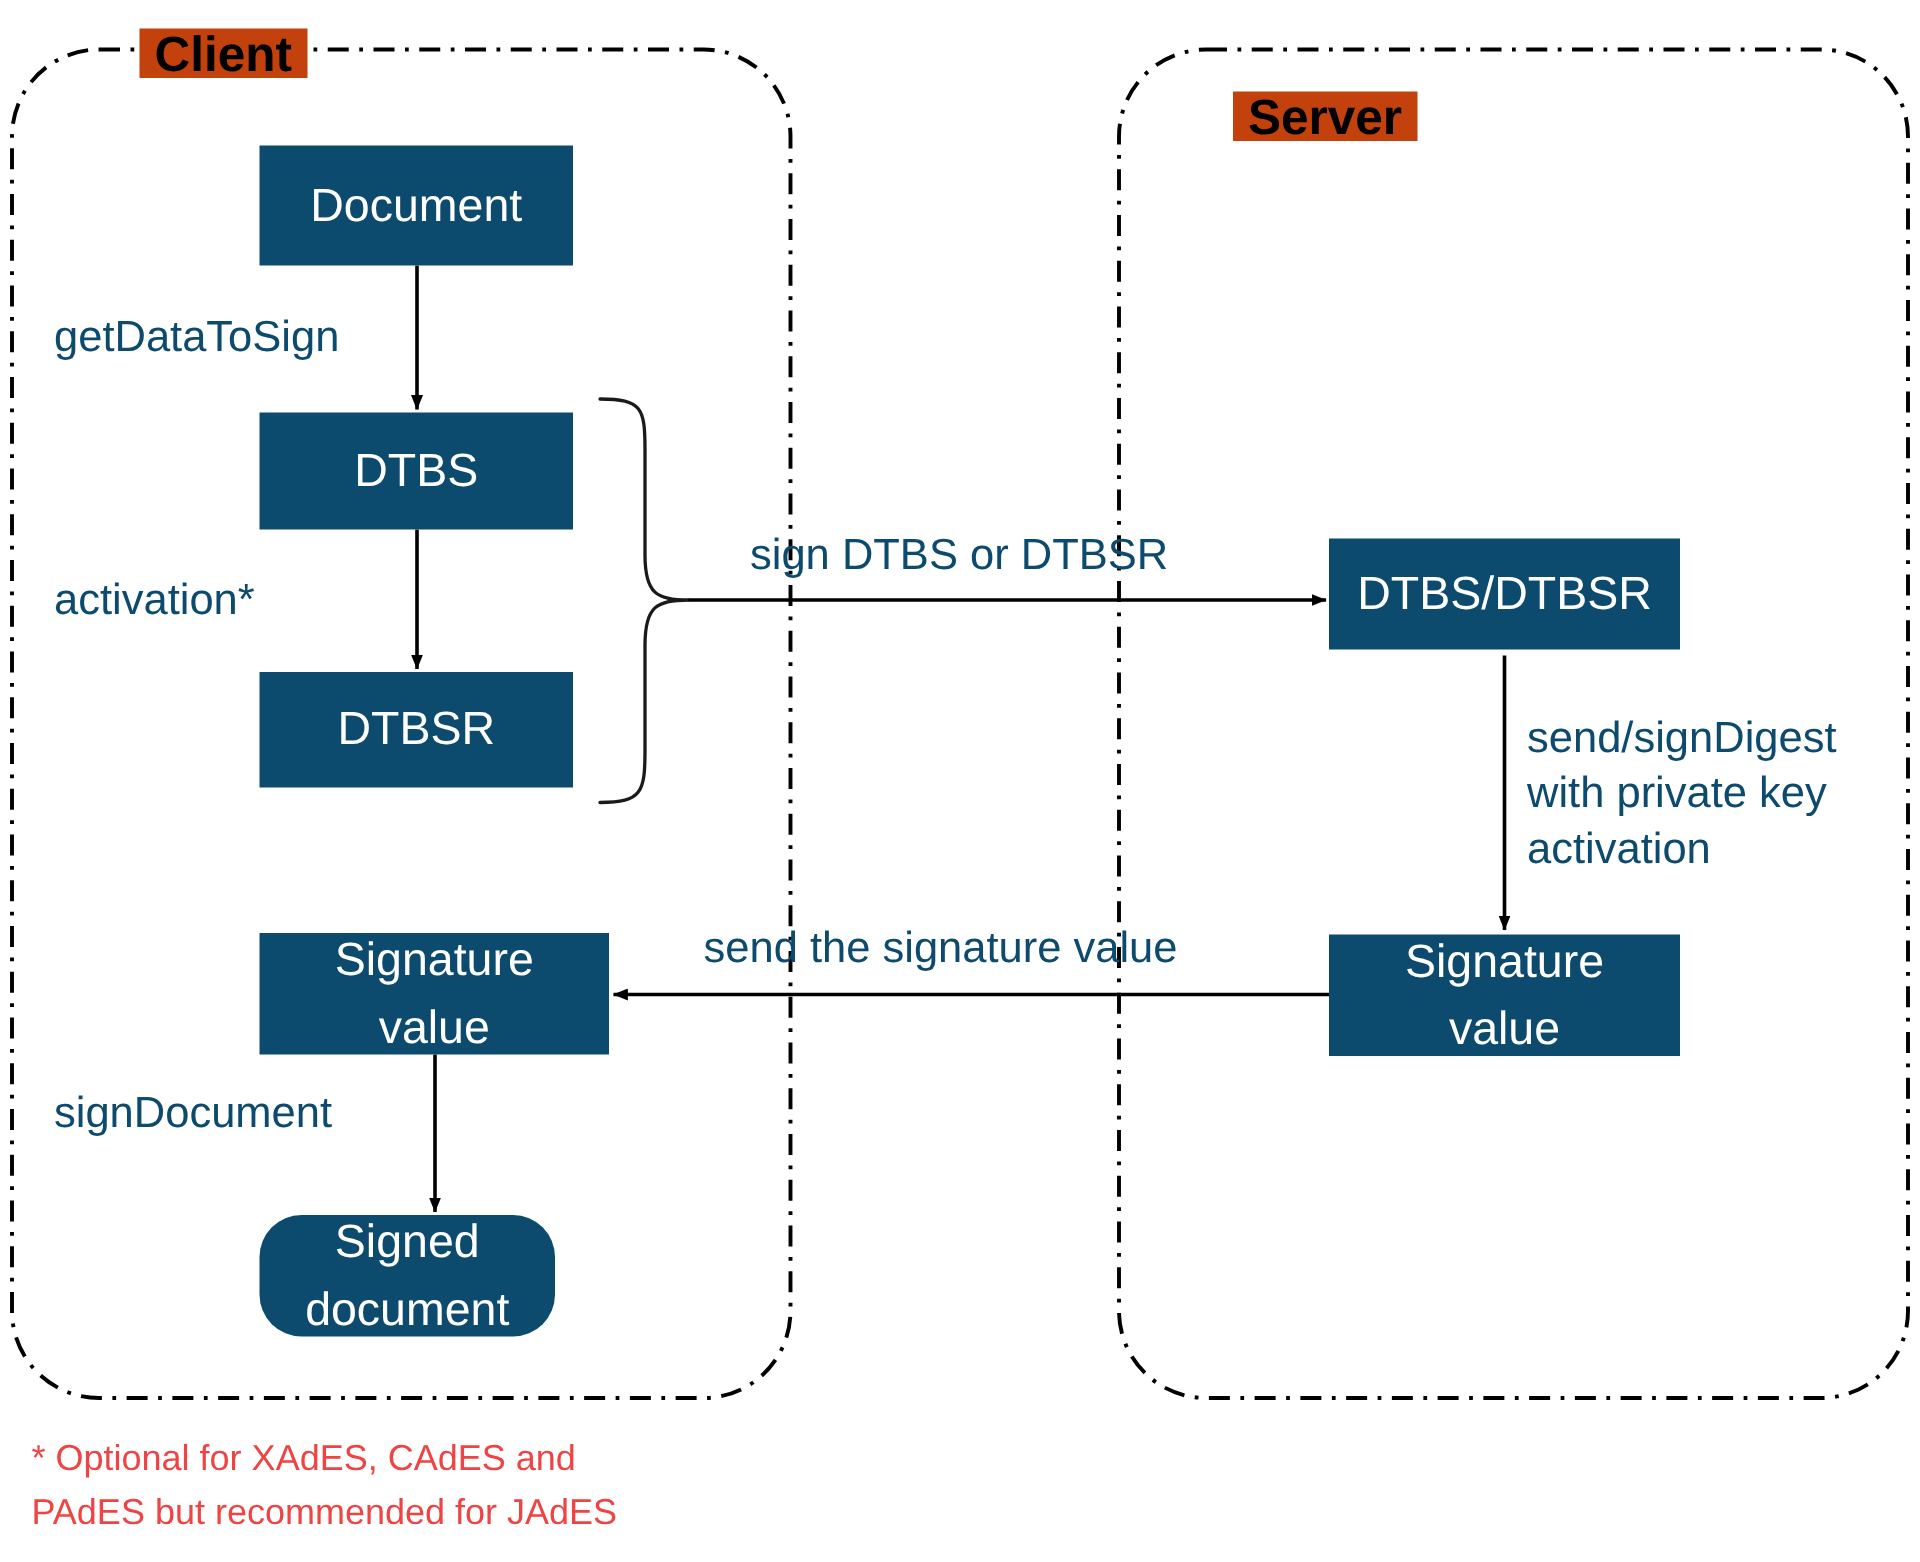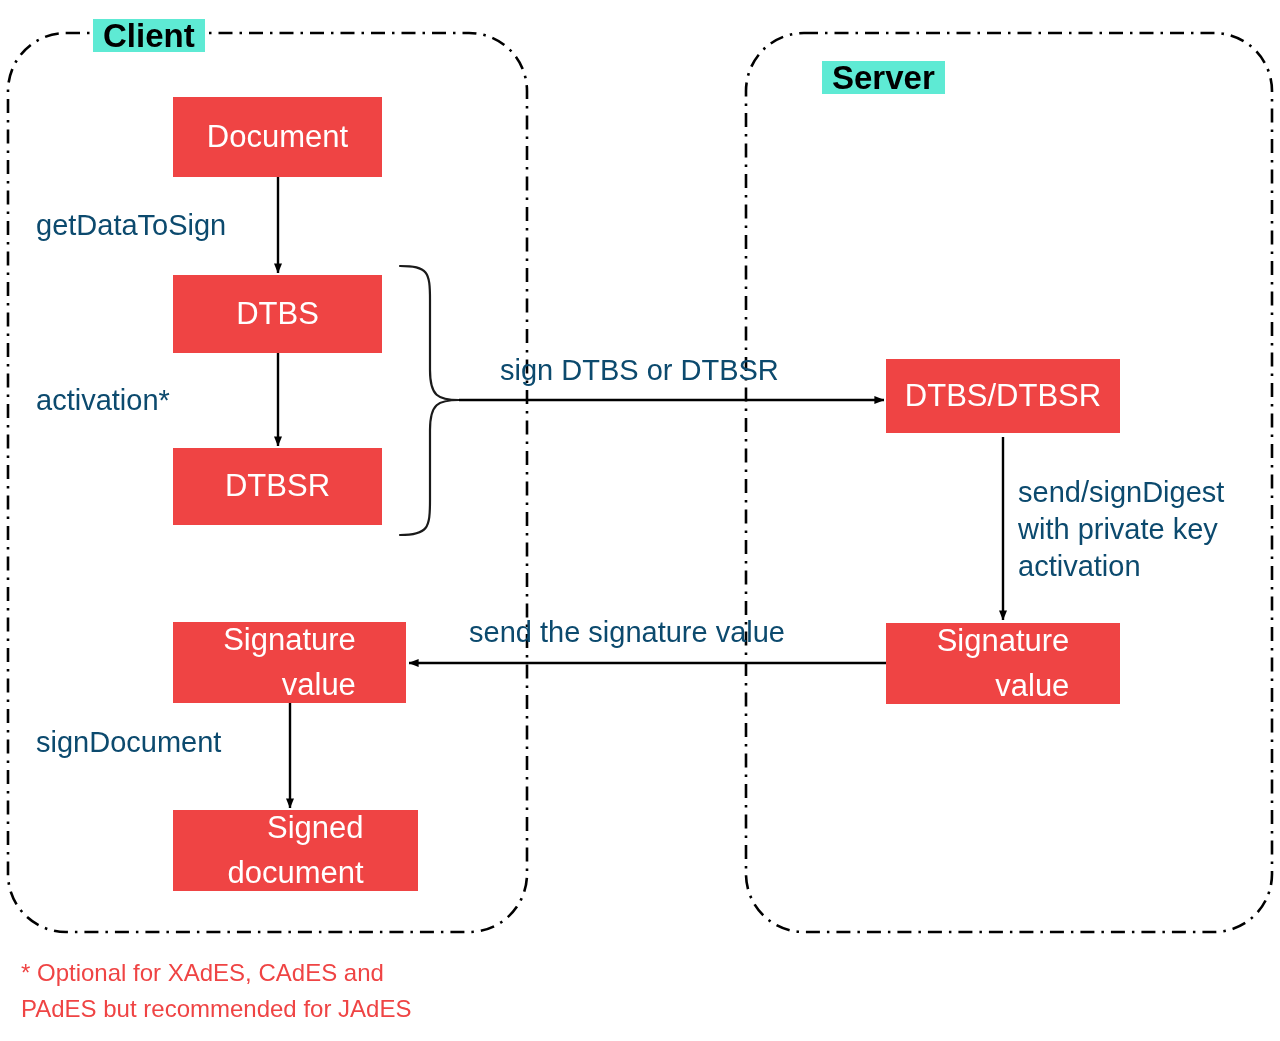--- a/index.html
+++ b/index.html
@@ -25,33 +25,33 @@
     width: 1280px;
     height: 1041px;
     pointer-events: none;
   }
   .zone-label {
     position: absolute;
     font-family: "Liberation Sans", sans-serif;
     font-weight: bold;
     font-size: 33px;
     color: #000000;
-    background: #5eead4;
+    background: #c2410c;
     padding: 0 10px;
     white-space: nowrap;
     line-height: 1;
   }
   .node-box {
     position: absolute;
-    background: #ef4444;
+    background: #0c4a6e;
     color: #ffffff;
     font-family: "Liberation Sans", sans-serif;
     font-size: 31px;
     line-height: 1.42;
-    text-align: right;
+    text-align: center;
     display: flex;
     align-items: center;
     justify-content: center;
     box-sizing: border-box;
   }
   .edge-label {
     position: absolute;
     font-family: "Liberation Sans", sans-serif;
     font-size: 29px;
     color: #0c4a6e;
@@ -122,21 +122,21 @@
 
   <div class="node-box" style="left:173px; top:275px; width:209px; height:78px;">
     <span>DTBS</span>
   </div>
 
   <div class="node-box" style="left:173px; top:622px; width:233px; height:81px; white-space:pre-line;">
     <span style="white-space:pre-line;">Signature
 value</span>
   </div>
 
-  <div class="node-box" style="left:173px; top:810px; width:245px; height:81px; white-space:pre-line;">
+  <div class="node-box" style="left:173px; top:810px; width:197px; height:81px; white-space:pre-line;border-radius:28px;">
     <span style="white-space:pre-line;">Signed
 document</span>
   </div>
 
   <div class="node-box" style="left:886px; top:359px; width:234px; height:74px;">
     <span>DTBS/DTBSR</span>
   </div>
 
   <div class="node-box" style="left:886px; top:623px; width:234px; height:81px; white-space:pre-line;">
     <span style="white-space:pre-line;">Signature

